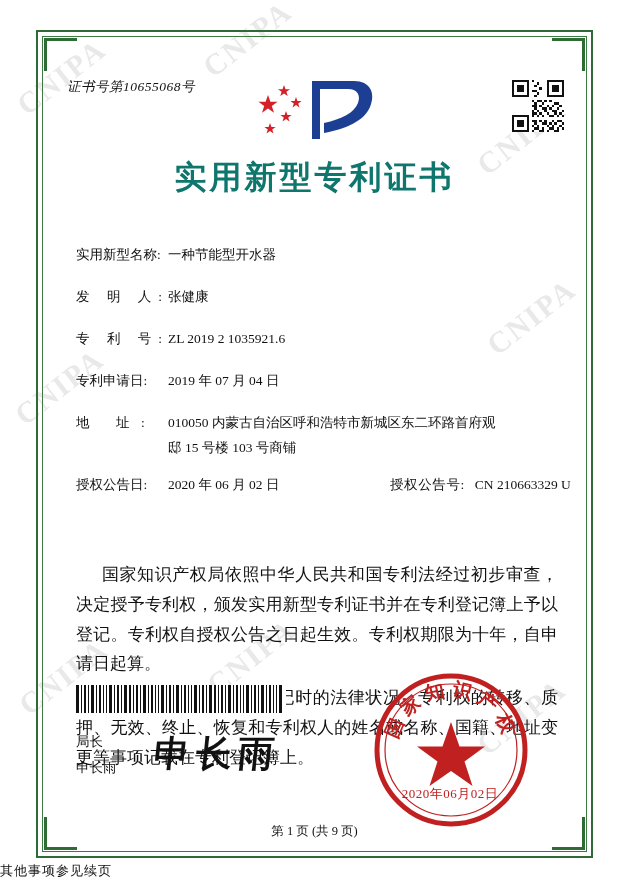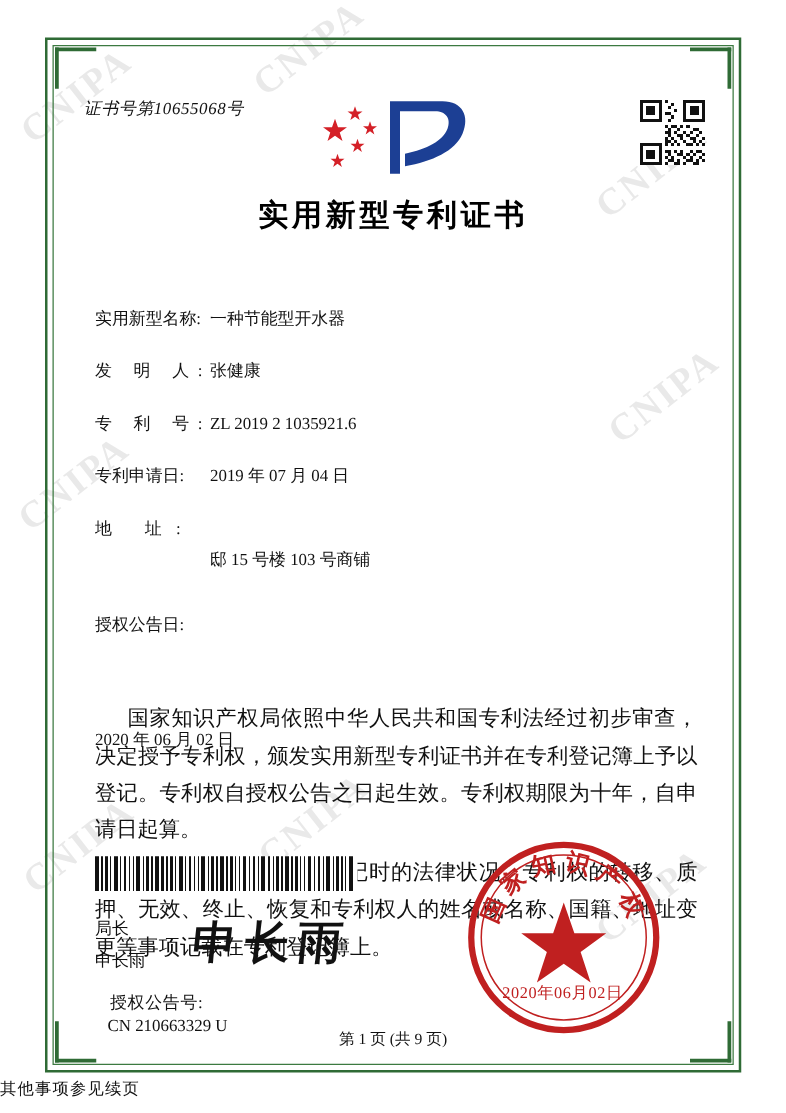--- a/index.html
+++ b/index.html
@@ -106,24 +106,24 @@
     height: 70px;
   }
 
   .main-title {
     position: absolute;
     left: 0;
     right: 0;
     top: 126px;
     text-align: center;
     font-family: Liberation Sans, sans-serif;
-    font-size: 24px;
+    font-size: 32px;
     font-weight: bold;
     letter-spacing: 3px;
-    color: #000000;
+    color: #0f766e;
   }
 
   
   .fields {
     position: absolute;
     left: 40px;
     right: 34px;
     top: 215px;
   }
   .frow {
@@ -188,21 +188,21 @@
     top: 655px;
     width: 210px;
     height: 28px;
   }
 
   
   .sig-block {
     position: absolute;
     left: 40px;
     top: 700px;
-    font-family: Liberation Sans, sans-serif;
+    font-family: Liberation Mono, monospace;
     font-size: 13.5px;
     line-height: 1.9;
     color: #111;
   }
   .sig-script {
     position: absolute;
     left: 118px;
     top: 700px;
     font-family: "Liberation Serif", serif;
     font-size: 36px;
@@ -401,24 +401,25 @@
     </div>
 
     <div class="frow">
       <div class="flabel">专利申请日:</div>
       <div class="fvalue">2019 年 07 月 04 日</div>
     </div>
 
 
     <div class="frow" style="margin-bottom:6px;">
       <div class="flabel sp2">地        址:</div>
+      <div class="fvalue">010050 内蒙古自治区呼和浩特市新城区东二环路首府观</div>
     </div>
     <div class="addr-second">邸 15 号楼 103 号商铺</div>
 
-    <div class="frow two-col" style="margin-top:33px;flex-direction:column;">
+    <div class="frow two-col" style="margin-top:18px;">
       <div class="flabel">授权公告日:</div>
       <div class="fvalue">2020 年 06 月 02 日</div>
       <div class="col2-label">授权公告号:</div>
       <div class="col2-value">CN 210663329 U</div>
     </div>
 
   </div>
 
   <div class="paras">
     <p>国家知识产权局依照中华人民共和国专利法经过初步审查，决定授予专利权，颁发实用新型专利证书并在专利登记簿上予以登记。专利权自授权公告之日起生效。专利权期限为十年，自申请日起算。</p>

